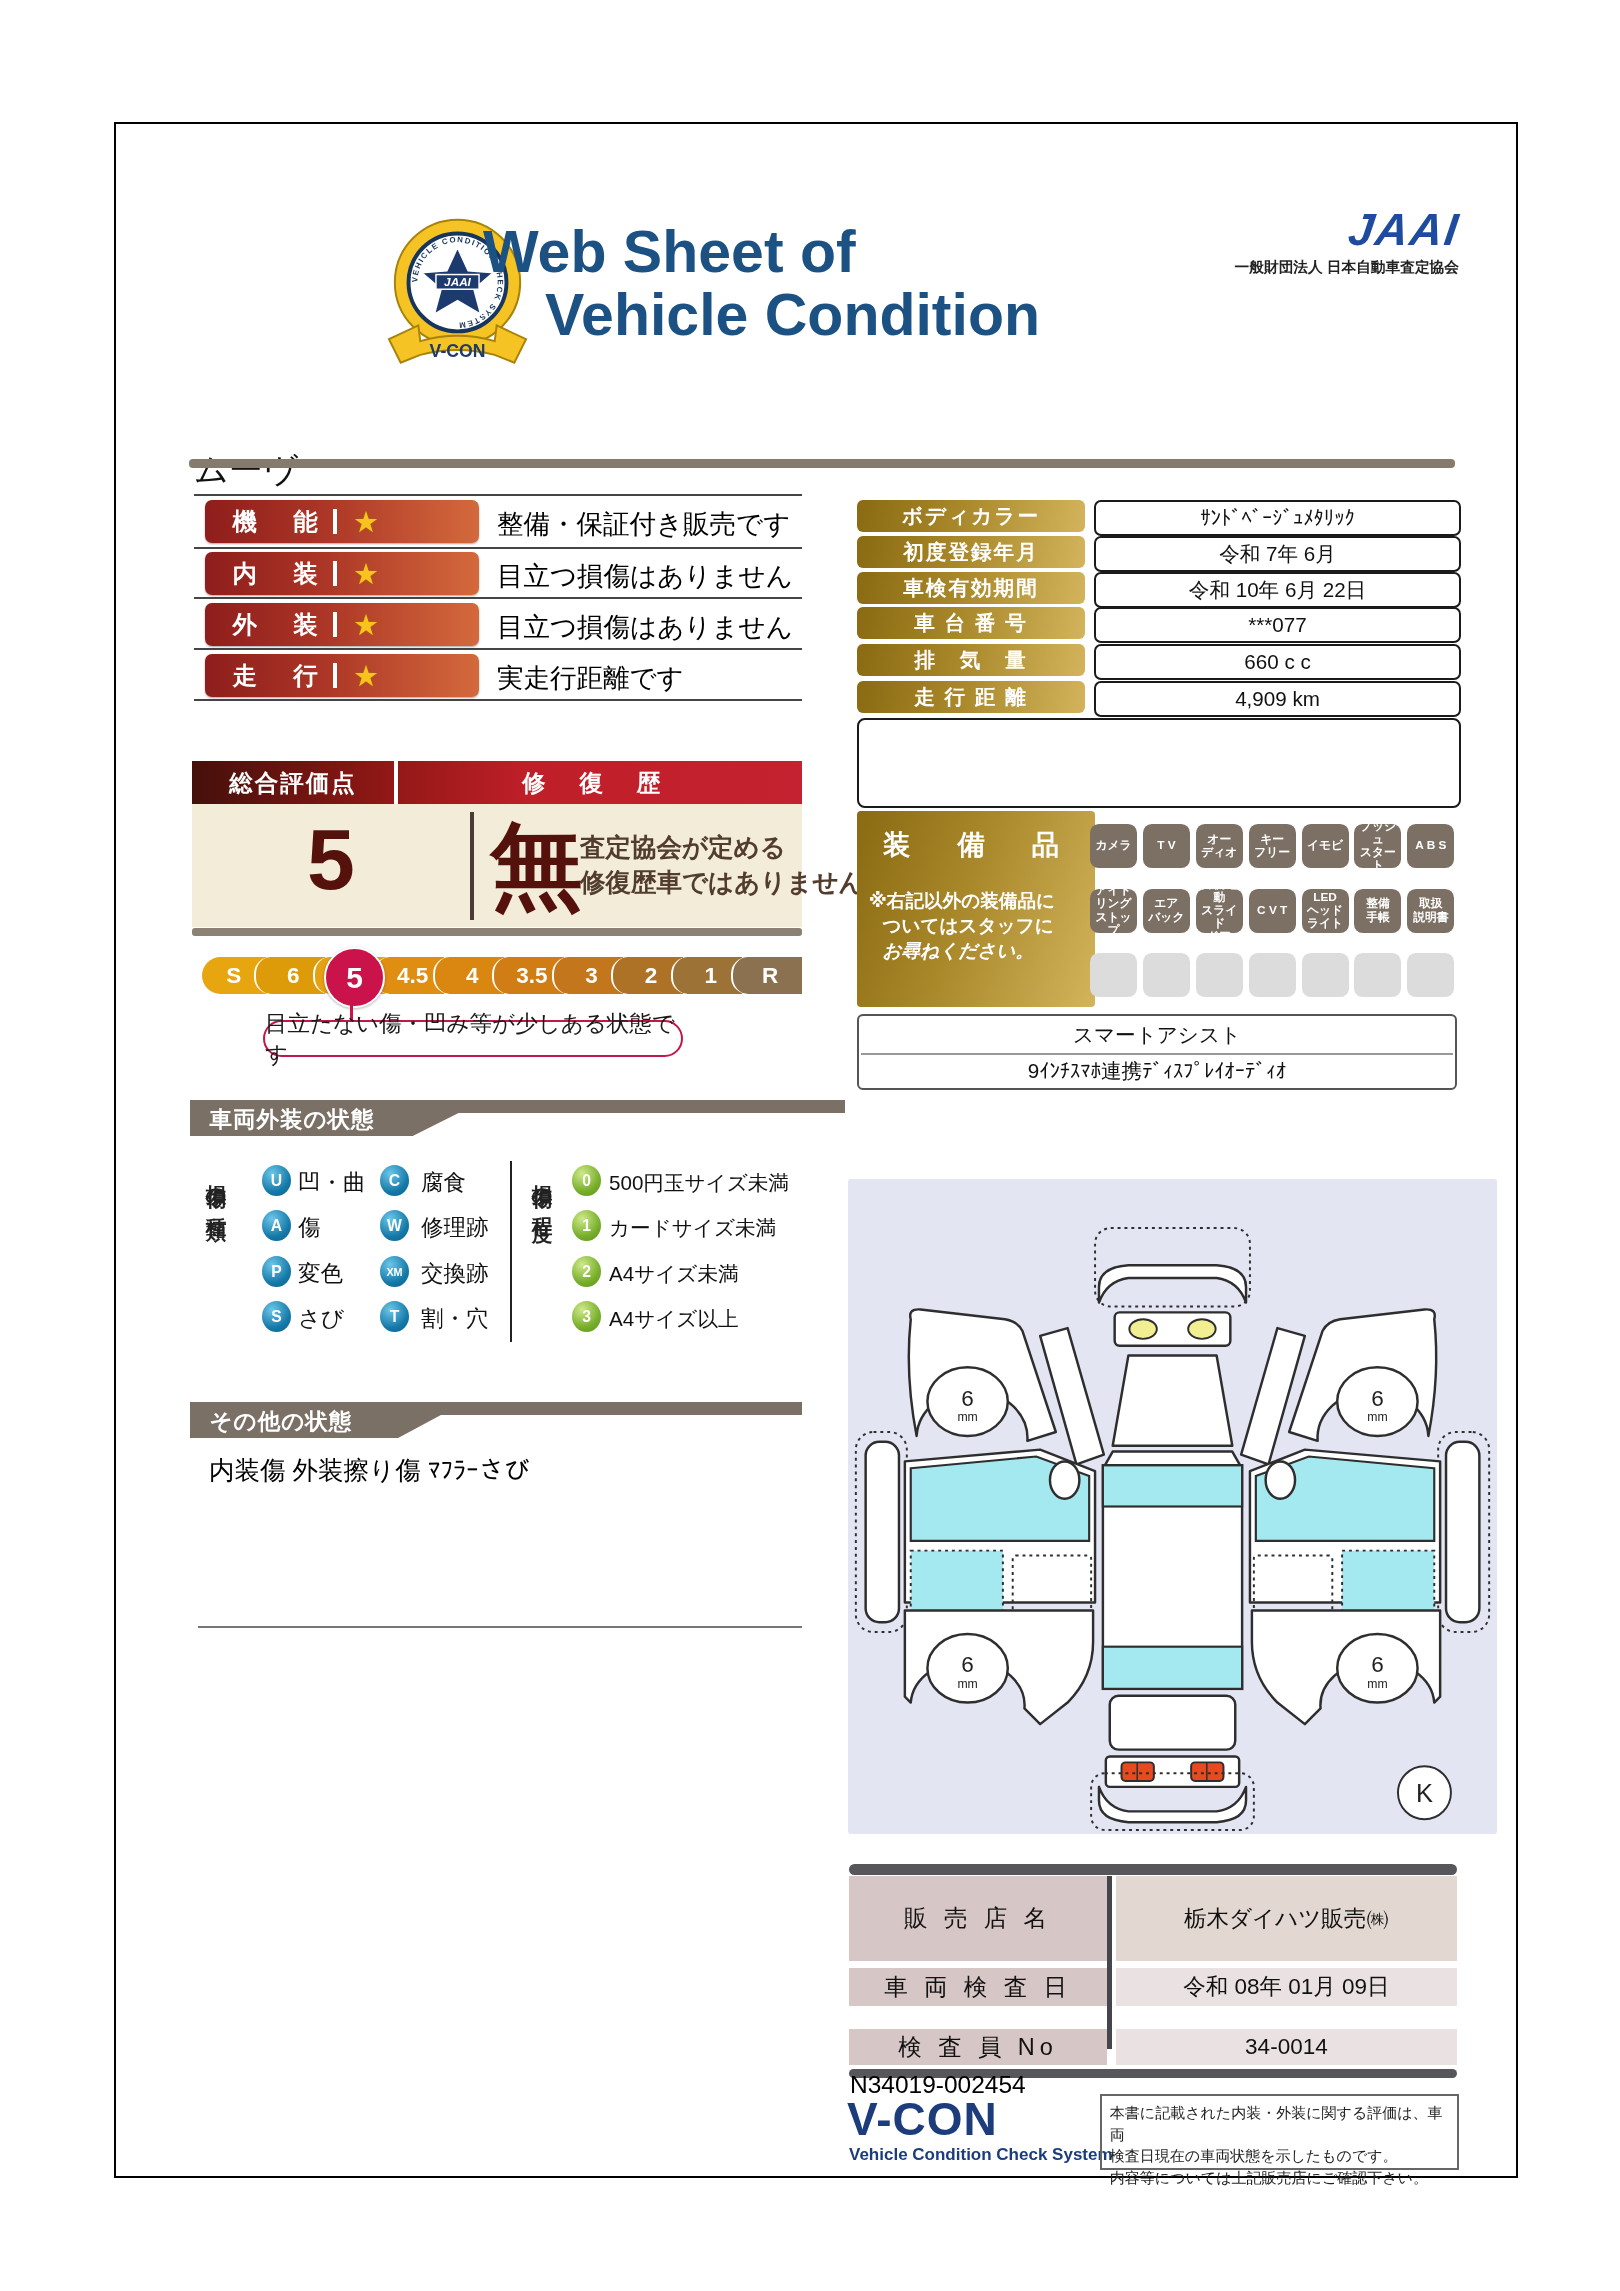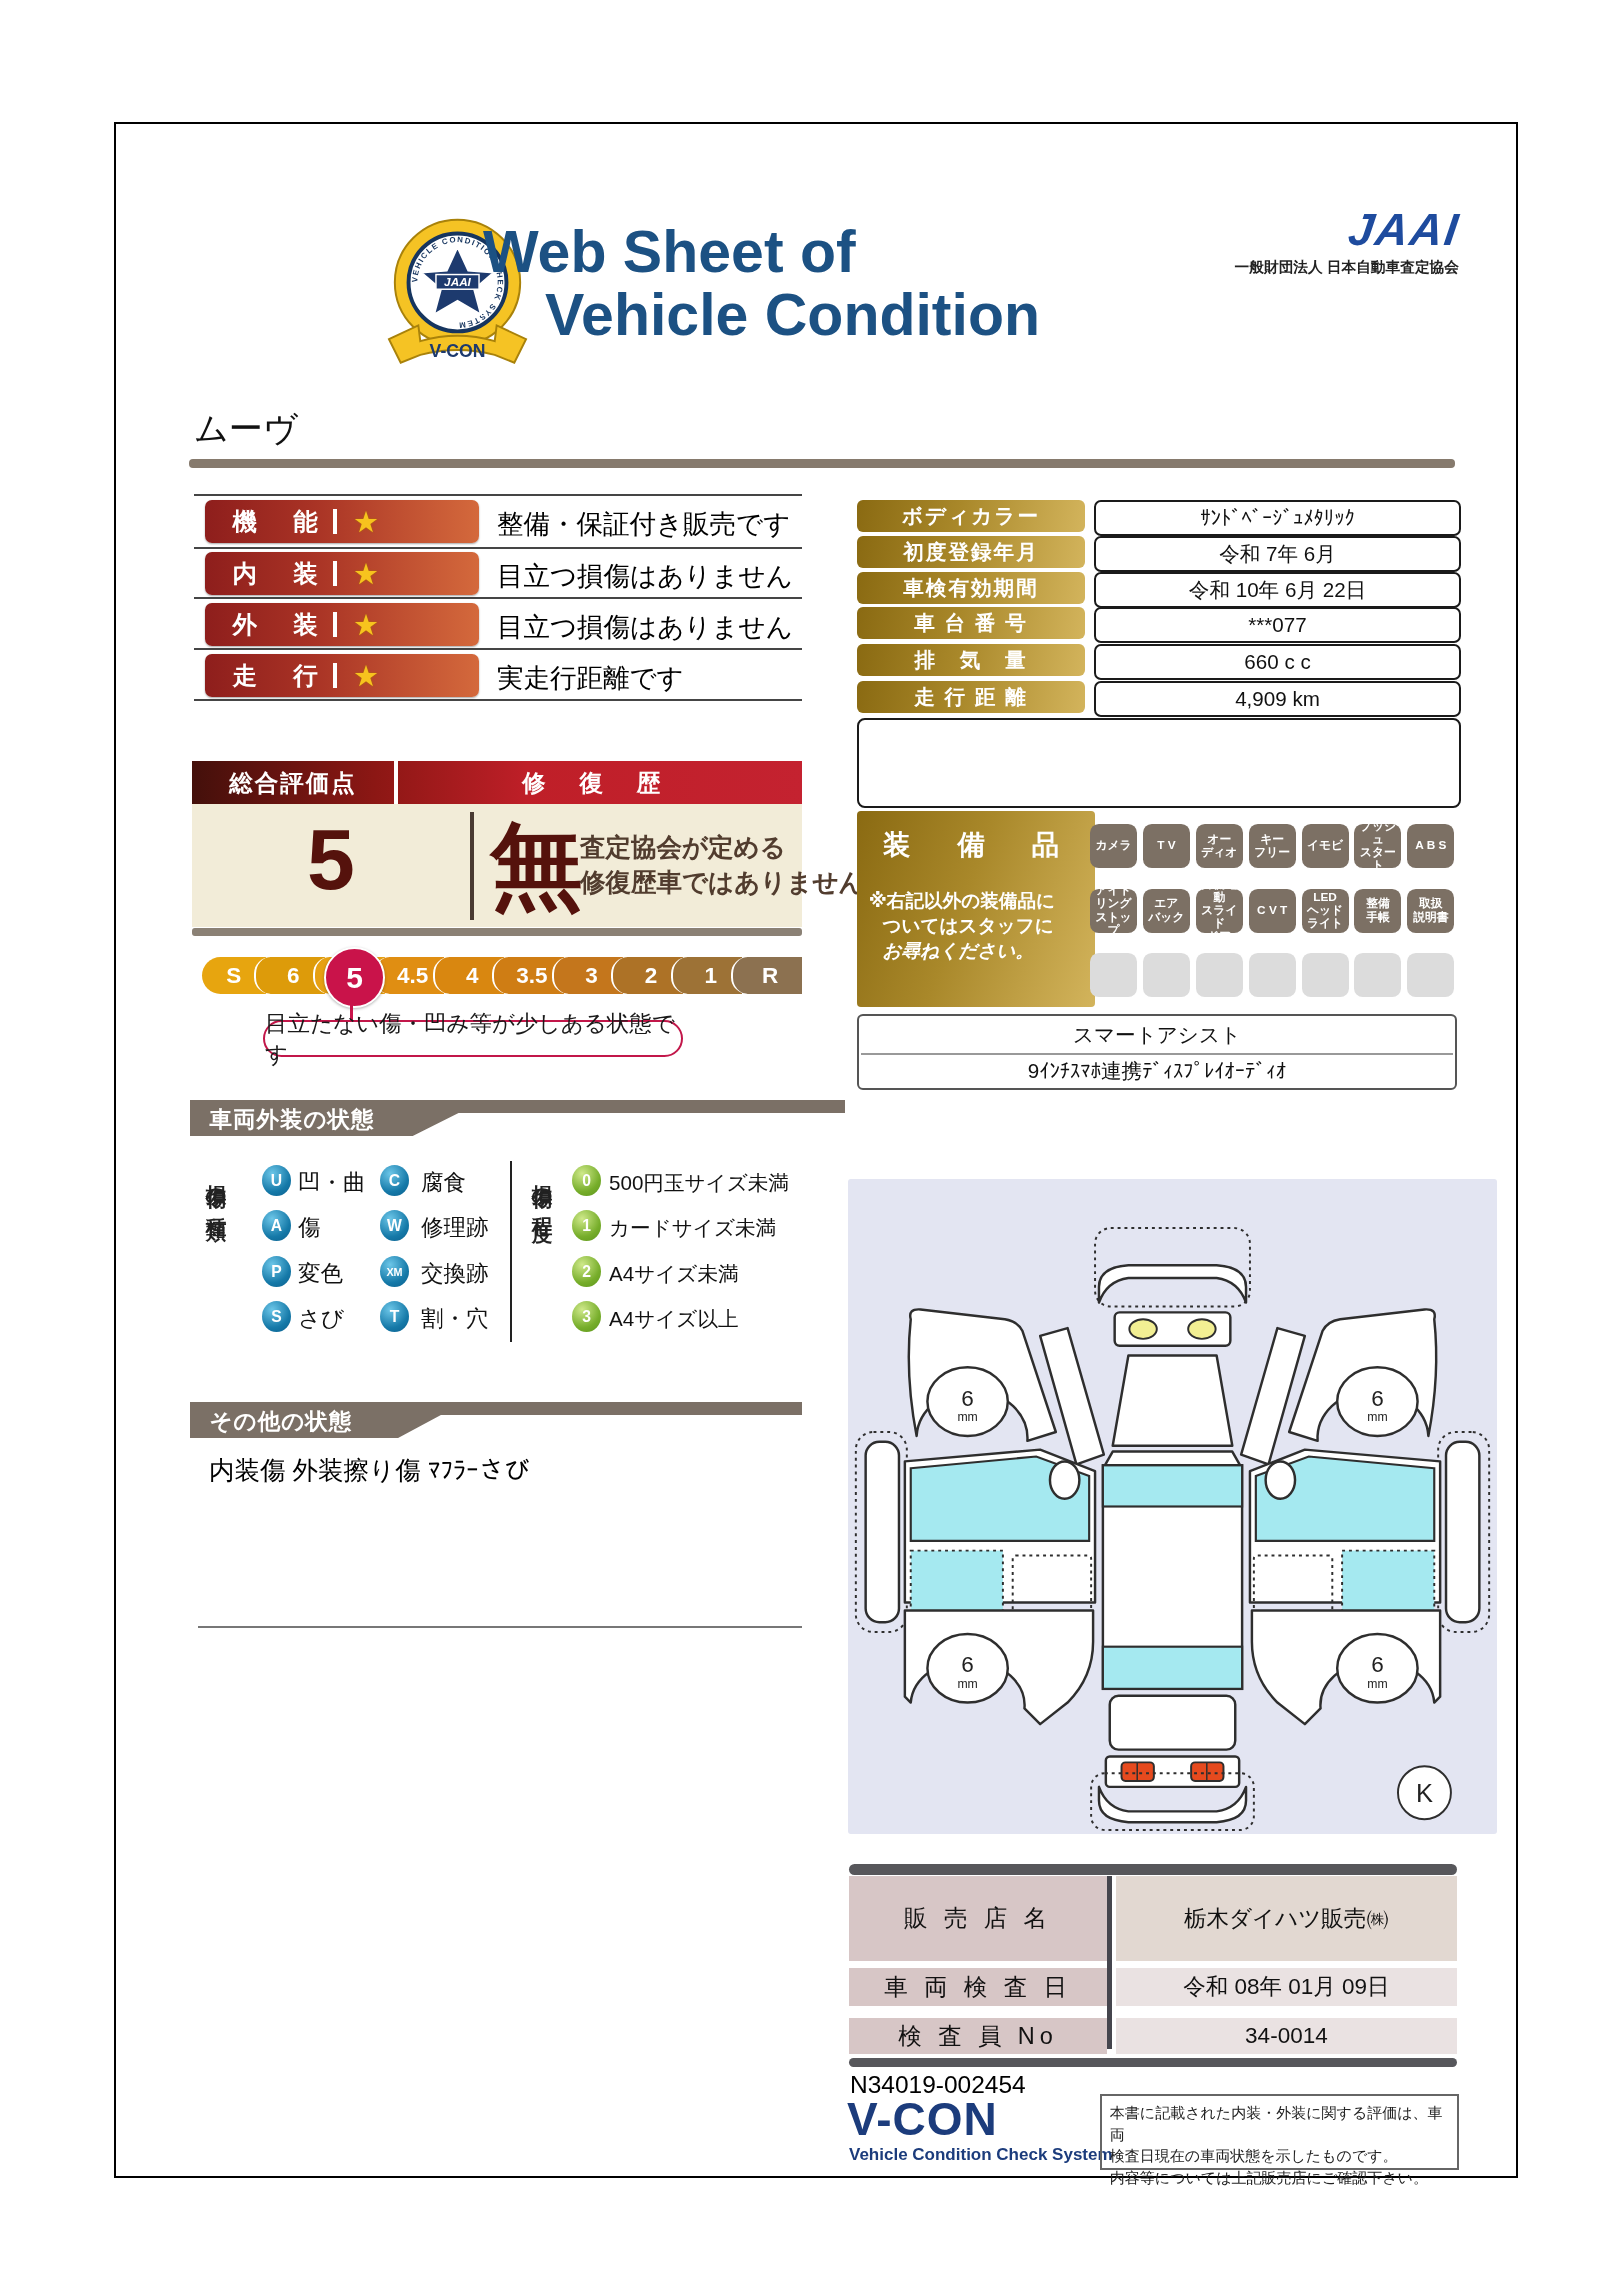--- a/index.html
+++ b/index.html
@@ -4,21 +4,21 @@
 <style>
   html,body{margin:0;padding:0;background:#fff;}
   body{font-family:"Liberation Sans","DejaVu Sans",sans-serif;color:#111;}
   .canvas{position:relative;width:1620px;height:2292px;background:#fff;overflow:hidden;}
   .sheet{position:absolute;left:114px;top:122px;width:1404px;height:2056px;border:2.9px solid #000;box-sizing:border-box;background:#fff;}
   .abs{position:absolute;}
   
   .title1,.title2{font-weight:bold;color:#1c5183;font-size:59px;letter-spacing:0;}
   .org-logo{font-weight:bold;font-style:italic;color:#1e4b9e;font-size:45px;letter-spacing:2px;transform:skewX(-8deg);}
   .org-name{font-size:14.7px;font-weight:600;color:#222;margin-top:2px;}
-  .model{font-size:34px;color:#111;}
+  .model{font-size:34px;color:#111;margin-top:41px;}
   .rule{background:#867a6d;border-radius:3.9px;}
   
   .sep{height:2px;background:#454545;}
   .rbadge{width:274px;height:43px;border-radius:6.9px;background:linear-gradient(90deg,#8e1e1c,#a93325 40%,#d4693c);display:flex;align-items:center;box-shadow:0 1px 2px rgba(0,0,0,.35);}
   .rbadge .lbl{color:#fff;font-size:24.5px;font-weight:bold;letter-spacing:5.9px;padding-left:27.4px;white-space:nowrap;}
   .rbadge .bar{width:3.9px;height:25.5px;background:#fff;margin:0 15.7px 0 9.8px;}
   .rbadge .star{font-size:29px;color:#f7c31e;text-shadow:0 0 2px #a87400;}
   .rdesc{font-size:26.5px;color:#000;white-space:nowrap;}
   
   .ov-header{background:linear-gradient(90deg,#44100b,#8c1714 30%,#bf1f28 55%,#c42230);display:flex;align-items:center;}
@@ -362,21 +362,21 @@
   <div class="abs" style="left:733px;top:1740px;width:608px;">
     <div class="dtopbar" style="height:10.8px;"></div>
     <div class="drow" style="height:85px;margin-top:1px;">
       <div class="dlabel">販 売 店 名</div>
       <div class="dval" style="background:#e2d8d1;">栃木ダイハツ販売㈱</div>
     </div>
     <div class="drow" style="height:38px;margin-top:6.9px;">
       <div class="dlabel">車 両 検 査 日</div>
       <div class="dval" style="background:#eae2e2;">令和 08年 01月 09日</div>
     </div>
-    <div class="drow" style="height:36px;margin-top:12px;">
+    <div class="drow" style="height:36px;margin-top:23px;">
       <div class="dlabel">検 査 員 No</div>
       <div class="dval" style="background:#eae2e2;">34-0014</div>
     </div>
     <div class="dtopbar" style="height:9.8px;margin-top:3.9px;"></div>
     <div class="ddivider"></div>
   </div>
 
   <div class="abs serial" style="left:734px;top:1947px;">N34019-002454</div>
   <div class="abs vcon" style="left:731px;top:1972px;">V-CON</div>
   <div class="abs vconsub" style="left:733px;top:2021px;">Vehicle Condition Check System</div>

